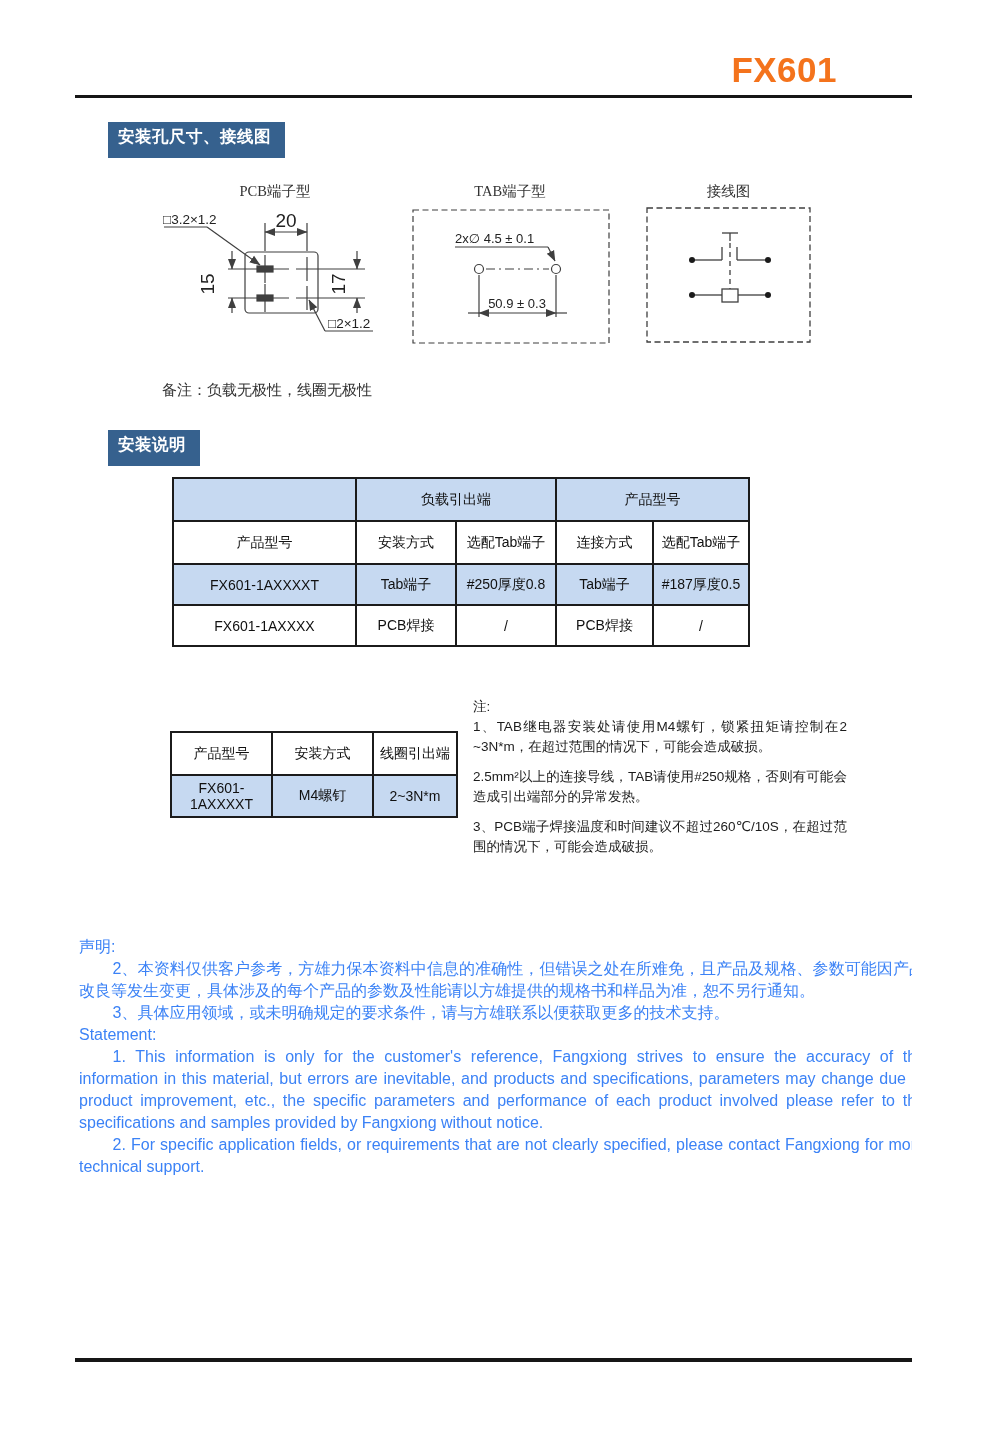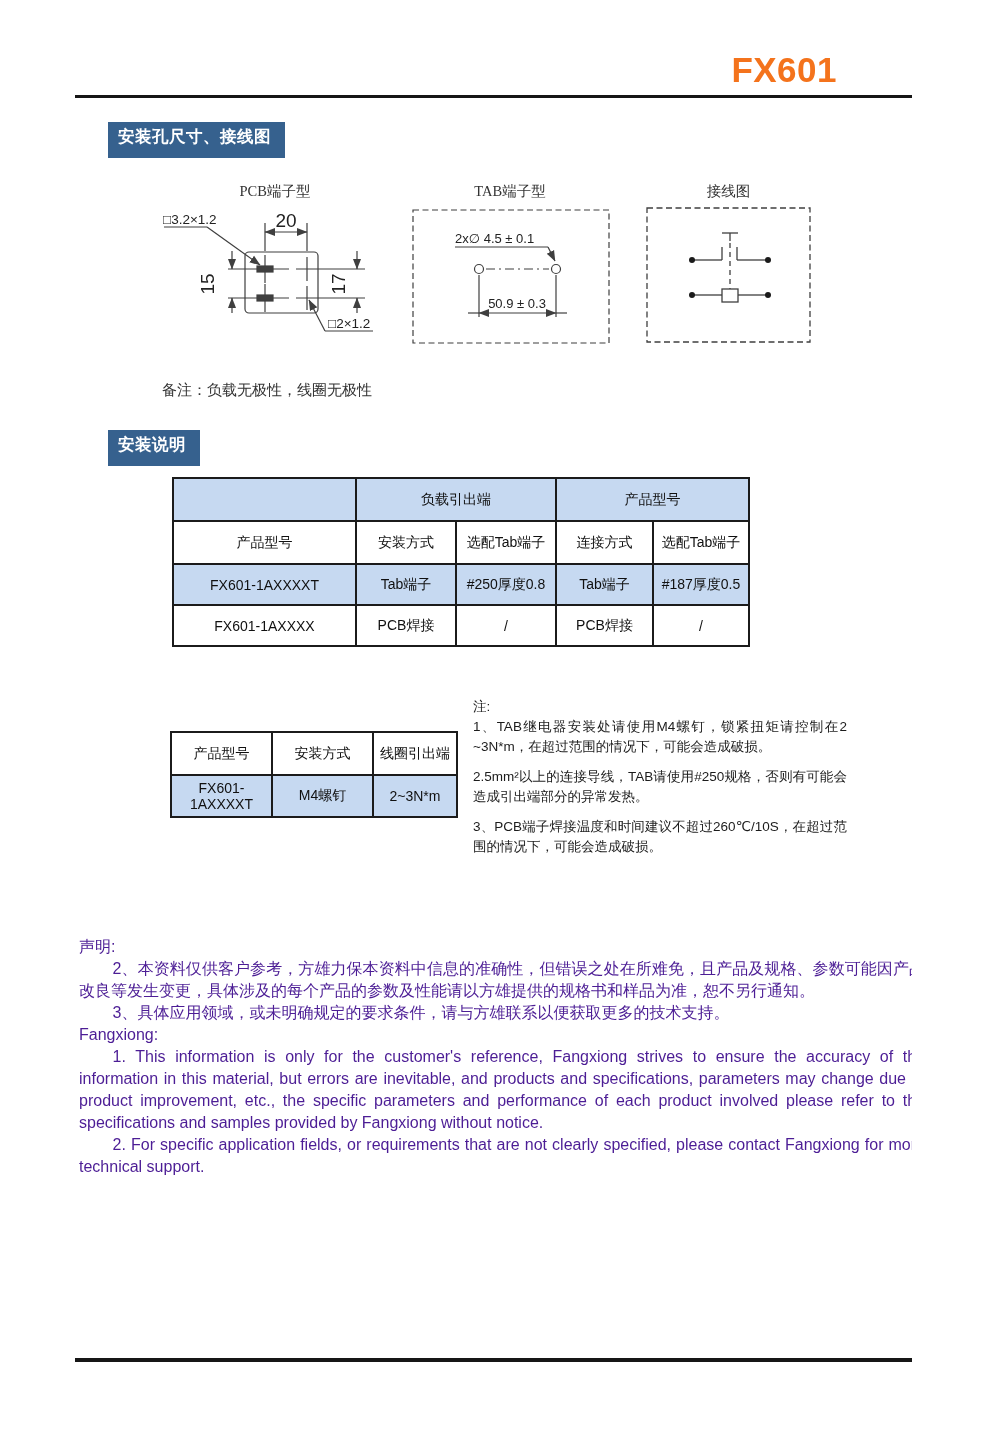--- a/index.html
+++ b/index.html
@@ -31,21 +31,21 @@
     border:2px solid #1b1b1b;text-align:center;vertical-align:middle;
     font-size:14px;color:#101010;padding:0;overflow:hidden;
   }
   #table1{left:172px;top:477px;}
   #table2{left:170px;top:731px;}
   tr.h43{height:43px;} tr.h41{height:41px;} tr.h42{height:42px;}
   .blue{background:#C6D9F1;margin-top:20px;}
   .notes{position:absolute;left:473px;top:697px;width:374px;font-size:13.5px;line-height:20px;color:#1c1c1c;}
   .notes p{margin:0 0 10px 0;text-align:justify;}
   .notes p.lbl{margin:0;}
-  .stmt{position:absolute;left:79px;top:936px;width:846px;font-size:16px;line-height:22px;color:#4c1d95;}
+  .stmt{position:absolute;left:79px;top:936px;width:846px;font-size:16px;line-height:22px;color:#3b82f6;}
   .stmt p{margin:0;text-align:justify;}
   .stmt p.indent{text-indent:2.1em;}
   svg text{font-family:"Liberation Sans","DejaVu Sans",sans-serif;}
 </style>
 </head>
 <body>
 
 <div class="page">
 
   <div class="brand">FX601</div>
@@ -211,20 +211,20 @@
     <p class="lbl">注:</p>
     <p>1、TAB继电器安装处请使用M4螺钉，锁紧扭矩请控制在2 ~3N*m，在超过范围的情况下，可能会造成破损。</p>
     <p>2.5mm²以上的连接导线，TAB请使用#250规格，否则有可能会造成引出端部分的异常发热。</p>
     <p>3、PCB端子焊接温度和时间建议不超过260℃/10S，在超过范围的情况下，可能会造成破损。</p>
   </div>
 
   <div class="stmt">
     <p>声明:</p>
     <p class="indent">2、本资料仅供客户参考，方雄力保本资料中信息的准确性，但错误之处在所难免，且产品及规格、参数可能因产品改良等发生变更，具体涉及的每个产品的参数及性能请以方雄提供的规格书和样品为准，恕不另行通知。</p>
     <p class="indent">3、具体应用领域，或未明确规定的要求条件，请与方雄联系以便获取更多的技术支持。</p>
-    <p>Fangxiong:</p>
+    <p>Statement:</p>
     <p class="indent">1. This information is only for the customer's reference, Fangxiong strives to ensure the accuracy of the information in this material, but errors are inevitable, and products and specifications, parameters may change due to product improvement, etc., the specific parameters and performance of each product involved please refer to the specifications and samples provided by Fangxiong without notice.</p>
     <p class="indent">2. For specific application fields, or requirements that are not clearly specified, please contact Fangxiong for more technical support.</p>
   </div>
 
   <div class="rule bottom"></div>
 
 </div>
 
 </body></html>

